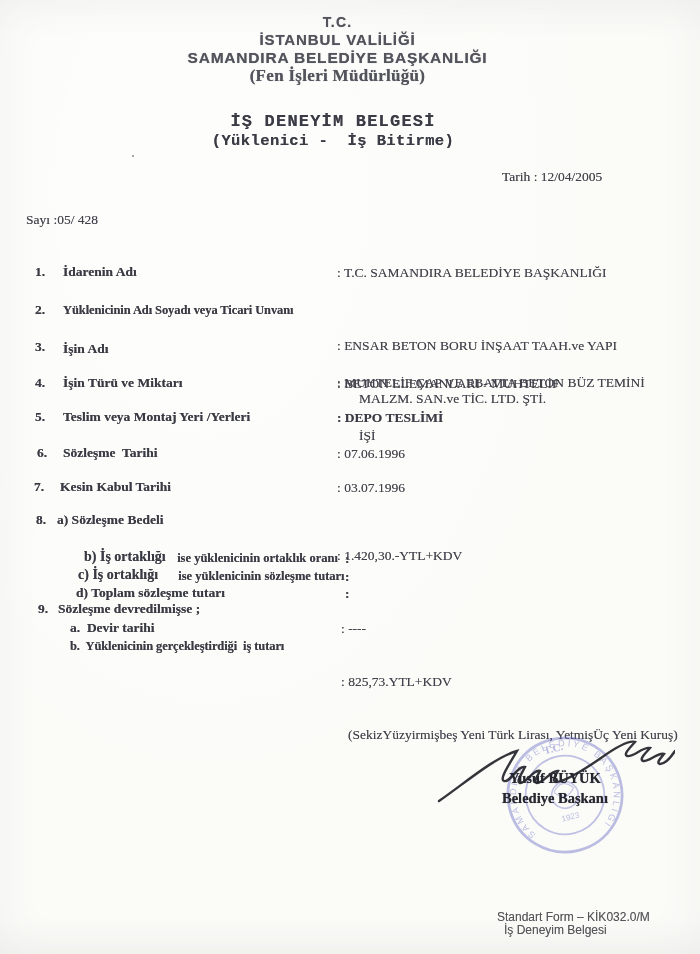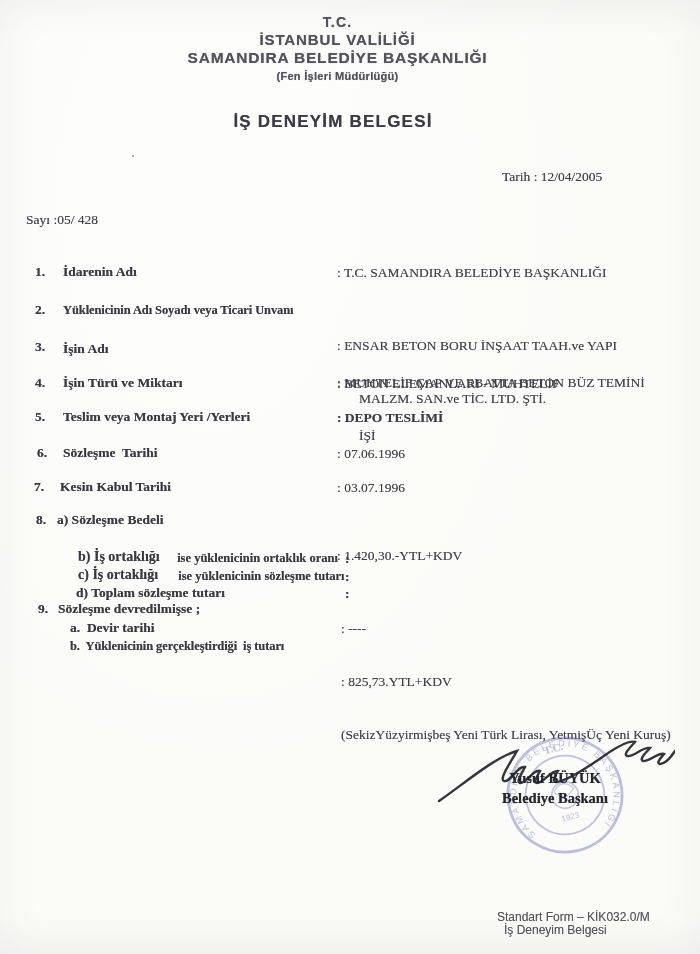--- a/index.html
+++ b/index.html
@@ -17,25 +17,25 @@
   }
   
   .gov-header{
     position:absolute;top:13px;left:0;width:675px;text-align:center;
     font-family:"Liberation Sans", sans-serif;font-weight:bold;color:#53535c;
     text-shadow:0 0 .7px rgba(80,80,95,.75);
   }
   .gov-header .h1{font-size:14px;letter-spacing:1.2px;line-height:18px;}
   .gov-header .h2{font-size:15px;letter-spacing:.9px;line-height:18px;}
   .gov-header .h3{font-size:15.5px;letter-spacing:.8px;line-height:18px;}
-  .gov-header .h4{font-size:11px;letter-spacing:.3px;line-height:18px;}
+  .gov-header .h4{font-size:17px;letter-spacing:.3px;line-height:18px;font-family:Liberation Serif, serif;}
   
   .doc-title{
     position:absolute;top:112px;left:0;width:666px;text-align:center;
-    font-family:Liberation Sans, sans-serif;font-weight:bold;color:#3b3b45;
+    font-family:Liberation Mono, monospace;font-weight:bold;color:#3b3b45;
     text-shadow:0 0 .6px rgba(60,60,75,.7);
   }
   .doc-title .t1{font-size:17px;letter-spacing:1.2px;line-height:20px;}
   .doc-title .t2{font-size:15.5px;letter-spacing:.4px;line-height:19px;white-space:pre;}
   
   .meta{position:absolute;font-size:13.5px;color:#42424c;white-space:pre;
     text-shadow:0 0 .5px rgba(66,66,76,.6);}
   #sayi{left:26px;top:164px;margin-top:48px;}
   #tarih{left:502px;top:169px;}
   
@@ -78,20 +78,21 @@
 
   <div class="gov-header">
     <div class="h1">T.C.</div>
     <div class="h2">İSTANBUL VALİLİĞİ</div>
     <div class="h3">SAMANDIRA BELEDİYE BAŞKANLIĞI</div>
     <div class="h4">(Fen İşleri Müdürlüğü)</div>
   </div>
 
   <div class="doc-title">
     <div class="t1">İŞ DENEYİM BELGESİ</div>
+    <div class="t2">(Yüklenici -  İş Bitirme)</div>
   </div>
 
   <div class="artifact-dot"></div>
 
   <div class="meta" id="sayi">Sayı :05/ 428</div>
   <div class="meta" id="tarih">Tarih : 12/04/2005</div>
 
   <div class="row" style="top:264px">
     <span class="num" style="left:35px">1.</span>
     <span class="lbl" style="left:63px">İdarenin Adı</span>
@@ -142,21 +143,21 @@
 
   <div class="row" style="top:512px">
     <span class="num" style="left:36px">8.</span>
     <span class="lbl" style="left:57px">a) Sözleşme Bedeli</span>
     <div class="val" style="left:337px">
       <div>: 1.420,30.-YTL+KDV</div>
     </div>
   </div>
 
   <div class="row" style="top:550px">
-    <span class="lbl big" style="left:78px;top:-1px">b) İş ortaklığı</span>
+    <span class="lbl big" style="left:84px;top:-1px">b) İş ortaklığı</span>
     <span class="lblrest" style="left:174px;top:1px"> ise yüklenicinin ortaklık oranı</span>
     <div class="val boldval" style="left:345px">:</div>
   </div>
 
   <div class="row" style="top:568px">
     <span class="lbl big" style="left:78px;top:-1px">c) İş ortaklığı</span>
     <span class="lblrest" style="left:172px;top:1px">  ise yüklenicinin sözleşme tutarı</span>
     <div class="val boldval" style="left:345px">:</div>
   </div>
 
@@ -172,21 +173,21 @@
 
   <div class="row" style="top:620px">
     <span class="lbl" style="left:70px">a.  Devir tarihi</span>
     <div class="val" style="left:341px">: ----</div>
   </div>
 
   <div class="row" style="top:638px">
     <span class="lbl tight" style="left:70px;top:1px">b.  Yüklenicinin gerçekleştirdiği  iş tutarı</span>
     <div class="val" style="left:341px">
       <div>: 825,73.YTL+KDV</div>
-      <div class="cont" style="margin-left:0">(SekizYüzyirmişbeş Yeni Türk Lirası, YetmişÜç Yeni Kuruş)</div>
+      <div class="cont" style="margin-left:7px">(SekizYüzyirmişbeş Yeni Türk Lirası, YetmişÜç Yeni Kuruş)</div>
     </div>
   </div>
 
   <svg class="stamp" viewBox="0 0 120 120">
     <g transform="rotate(-14 60 60)" stroke="#6166c2" fill="none">
       <circle cx="60" cy="60" r="45" stroke-width="2.2" opacity=".8"></circle>
       <circle cx="60" cy="60" r="31" stroke-width="1.4" opacity=".75"></circle>
       <circle cx="60" cy="60" r="10.5" stroke-width="1.3" opacity=".7"></circle>
       <defs>
         <path id="ringPath" d="M 60,98.5 A 38.5,38.5 0 1 1 60.01,98.5"></path>

